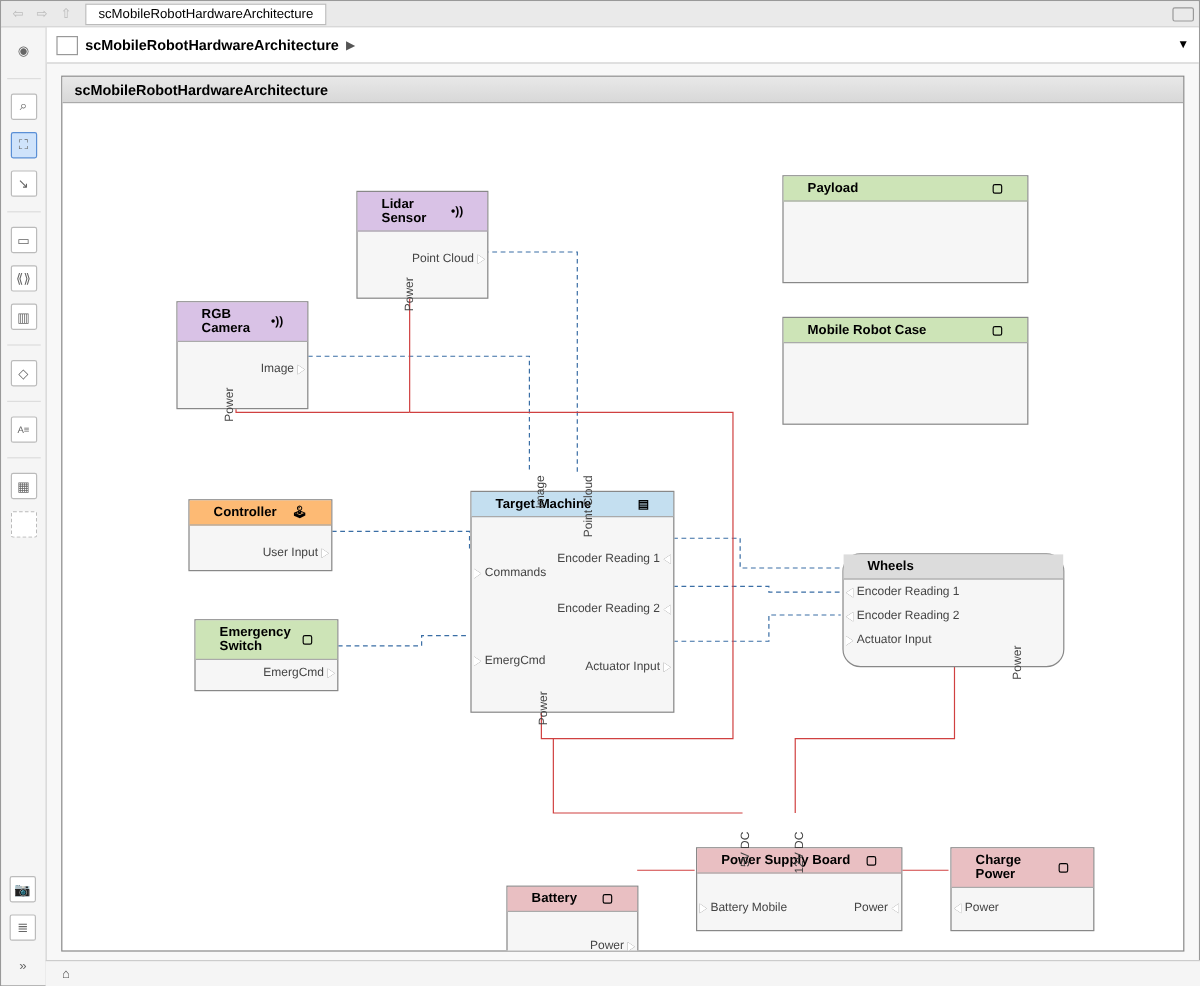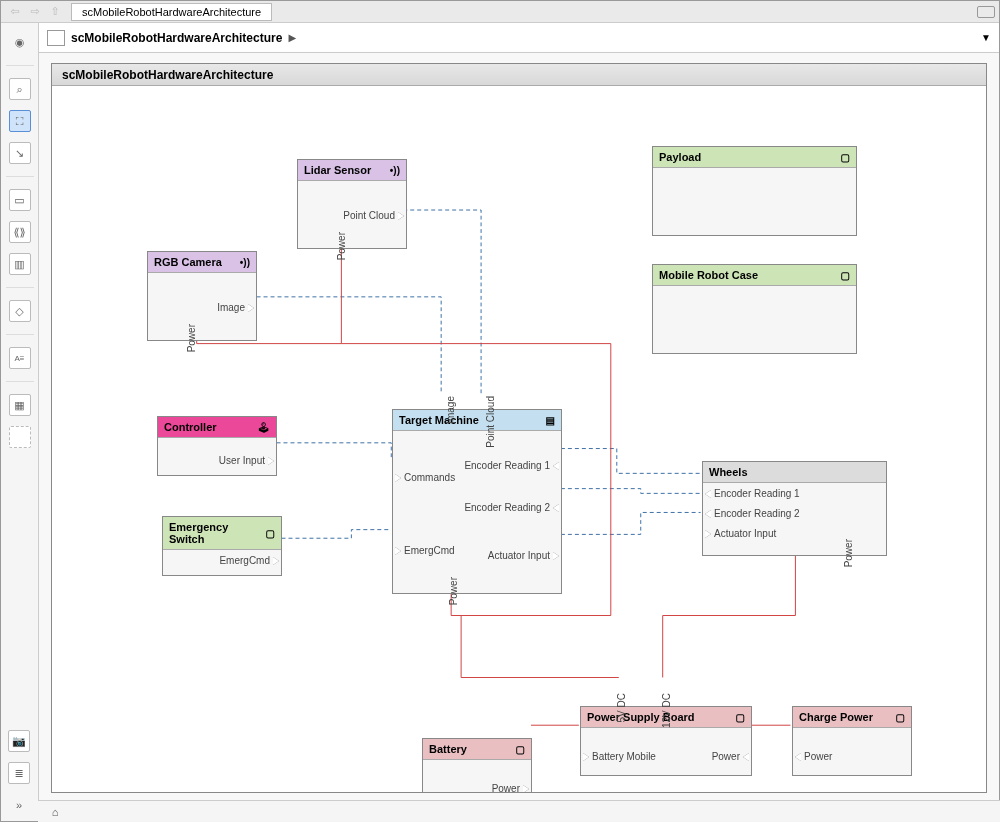--- a/index.html
+++ b/index.html
@@ -19,24 +19,24 @@
 .bc-icon { width: 18px; height: 16px; border: 1px solid #999; margin-right: 6px; }
 .bc-text { font-size: 12px; font-weight: bold; }
 .bc-arrow { margin-left: 6px; font-size: 10px; color: #555; }
 .bc-drop { margin-left: auto; font-size: 10px; }
 .canvas-wrap { flex: 1; position: relative; padding: 10px 12px 28px 12px; }
 .canvas-frame { width: 100%; height: 100%; border: 1px solid #888; background: #fff; position: relative; overflow: hidden; }
 .canvas-title { height: 22px; background: linear-gradient(#e8e8e8,#d8d8d8); border-bottom: 1px solid #aaa; padding: 4px 10px; font-weight: bold; font-size: 12px; }
 .diagram { position: absolute; top: 22px; left: 0; right: 0; bottom: 0; }
 svg.wires { position: absolute; top: 0; left: 0; width: 100%; height: 100%; }
 .block { position: absolute; border: 1px solid #888; background: #f6f6f6; font-size: 11px; }
-.block-hdr { padding: 4px 6px; font-weight: bold; border-bottom: 1px solid #aaa; display: flex; align-items: center; background: #eee; }
+.block-hdr { padding: 4px 20px; font-weight: bold; border-bottom: 1px solid #aaa; display: flex; align-items: center; background: #eee; }
 .block-hdr .hdr-ico { margin-left: auto; font-size: 10px; }
 .hdr-purple { background: #d9c2e6; }
-.hdr-yellow { background: #ec4899; }
+.hdr-yellow { background: #fdba74; }
 .hdr-green  { background: #cde4b7; }
 .hdr-blue   { background: #c4dff0; }
 .hdr-grey   { background: #dcdcdc; }
 .hdr-red    { background: #e9bfc2; }
 .port { position: absolute; font-size: 10px; color: #444; display: flex; align-items: center; gap: 3px; white-space: nowrap; }
 .port.right { right: 2px; text-align: right; flex-direction: row; }
 .port.left  { left: 2px; flex-direction: row; }
 .tri { width: 0; height: 0; }
 .tri-r { border-top: 4px solid transparent; border-bottom: 4px solid transparent; border-left: 6px solid #fff; filter: drop-shadow(0 0 0.5px #555); }
 .tri-l { border-top: 4px solid transparent; border-bottom: 4px solid transparent; border-right: 6px solid #fff; filter: drop-shadow(0 0 0.5px #555); }
@@ -212,21 +212,21 @@
                 </div>
               <div class="port right" style="top:140px;">
                   <span>Actuator Input</span>
                   <span class="tri tri-r"></span>
                 </div>
               <div class="side-port" style="left:52px; top:-14px;"><span class="vtxt">Image</span></div>
               <div class="side-port" style="left:92px; top:-14px;"><span class="vtxt">Point Cloud</span></div>
               <div class="side-port" style="left:55px; bottom:-14px;"><span class="vtxt">Power</span></div>
             </div>
 
-            <div class="block" style="left:650px; top:375px; width:185px; height:95px;">
+            <div class="block" style="left:650px; top:375px; width:185px; height:95px;border-radius:15px;">
               <div class="block-hdr hdr-grey">
                   <span>Wheels</span>
                 </div>
               <div class="port left" style="top:26px;">
                   <span class="tri tri-l"></span>
                   <span>Encoder Reading 1</span>
                 </div>
               <div class="port left" style="top:46px;">
                   <span class="tri tri-l"></span>
                   <span>Encoder Reading 2</span>

